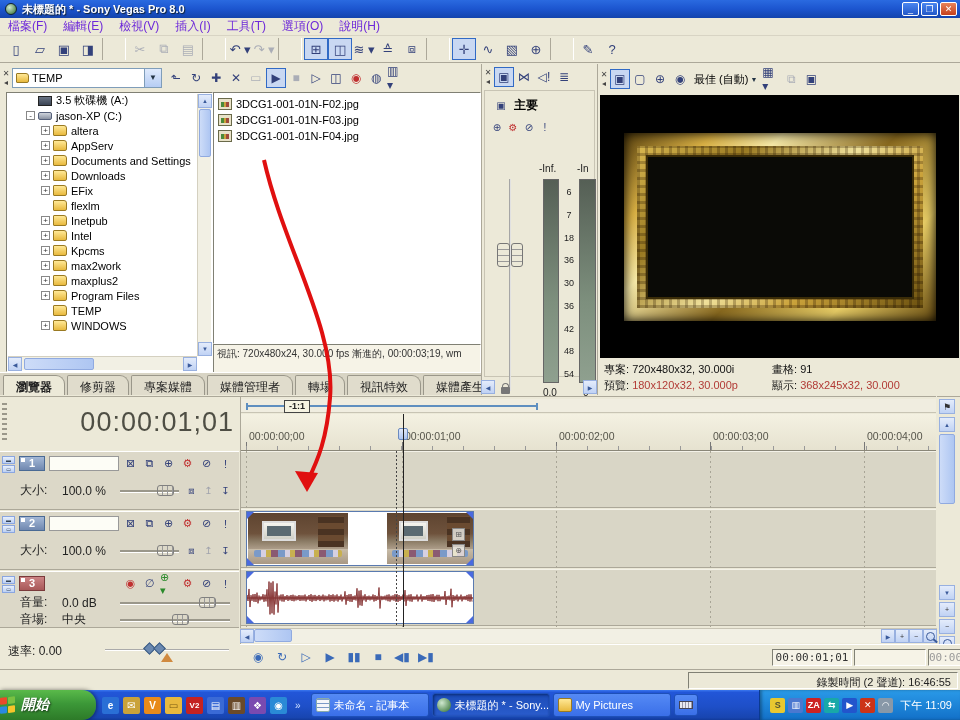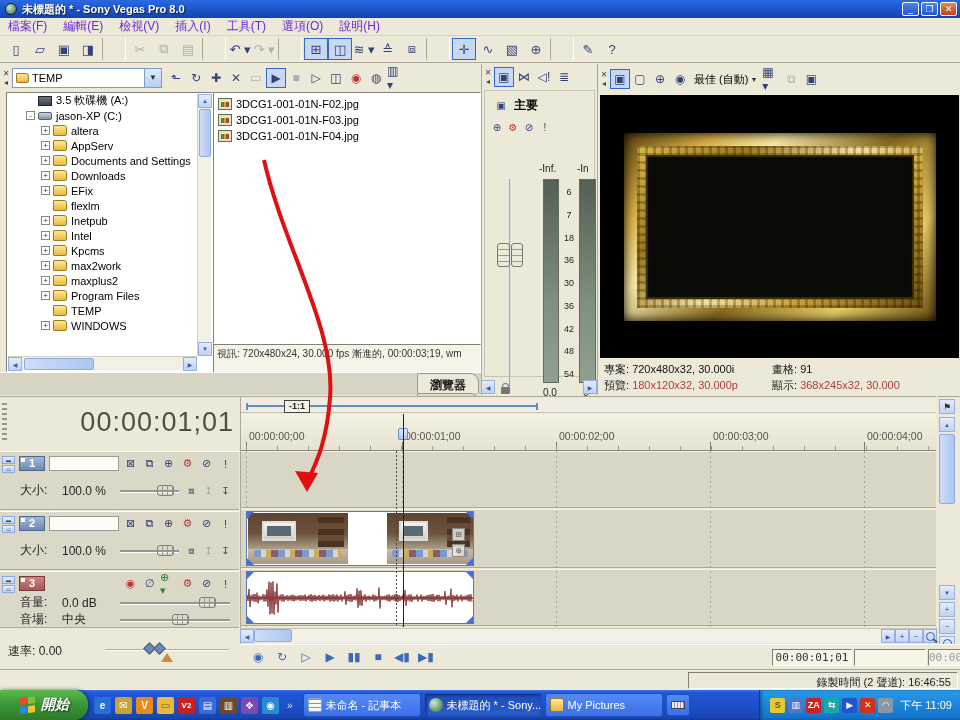--- a/index.html
+++ b/index.html
@@ -55,21 +55,21 @@
   #filelist{left:213px;top:92px;width:268px;height:252px;background:#fff;border:1px solid;border-color:#808074 #fff #fff #808074;padding-top:3px;}
   .frow{height:16px;display:flex;align-items:center;font-size:11px;padding-left:4px;white-space:nowrap;}
   .ficon{width:14px;height:12px;margin-right:4px;flex:0 0 14px;}
   .ficon.c-jpg{background:#e8e2c8;border:1px solid #6a6a4a;position:relative;}
   .ficon.c-jpg::after{content:"";position:absolute;left:2px;top:3px;right:2px;height:5px;background:linear-gradient(90deg,#4a8a3a 33%,#caa23a 33% 66%,#a04a3a 66%);}
   .ficon.c-wmv{background:transparent;position:relative;}
   .ficon.c-wmv::after{content:"";position:absolute;left:2px;top:1px;border-left:9px solid #2a5adc;border-top:5px solid transparent;border-bottom:5px solid transparent;}
   .fname.c-sel{background:#316ac5;color:#fff;outline:1px dotted #889;}
   #filestatus{left:213px;top:344px;width:268px;height:32px;border:1px solid;border-color:#808074 #fff #fff #808074;background:#f6f3e7;font-size:10px;color:#333;padding:2px 3px;white-space:nowrap;overflow:hidden;}
 
-  #tabsrow{left:0;top:372px;width:481px;height:23px;background:#d8d4c4;border-top:1px solid #fff;display:flex;align-items:flex-end;padding-left:3px;flex-direction:column;}
+  #tabsrow{left:0;top:372px;width:481px;height:23px;background:#d8d4c4;border-top:1px solid #fff;display:flex;align-items:flex-end;padding-left:3px;}
   .tab{height:20px;padding:3px 12px 0 12px;font-size:12px;color:#222;background:#e0dccc;border:1px solid #9a978a;border-bottom:none;border-radius:2px 9px 0 0;margin-right:2px;white-space:nowrap;}
   .tab.c-on{background:#ece9d8;font-weight:bold;}
 
   
   #mixer{left:481px;top:64px;width:116px;height:331px;border-left:1px solid #aca899;background:#ece9d8;}
   #mixtoolbar{position:absolute;left:0;top:0;width:116px;height:25px;display:flex;align-items:center;}
   .mixbody{position:absolute;left:2px;top:26px;right:2px;bottom:18px;border:1px solid #c8c4b4;background:#ece9d8;}
   .fader-line{position:absolute;left:24px;top:88px;width:2px;height:212px;background:linear-gradient(90deg,#888,#fff);}
   .fader-thumb{position:absolute;left:12px;top:152px;width:26px;height:24px;display:flex;gap:1px;}
   .fader-thumb span{flex:1;background:linear-gradient(180deg,#fafaf4,#c6c6ba);border:1px solid #777;border-radius:3px;background-image:repeating-linear-gradient(180deg,transparent 0 5px,#999 5px 6px);}
@@ -160,21 +160,21 @@
   
   #hscroll{left:240px;top:628px;width:697px;height:15px;display:flex;background:#f2f0e4;border-top:1px solid #c8c4b4;}
   #transport{left:240px;top:644px;width:720px;height:25px;background:#ece9d8;border-top:1px solid #fff;display:flex;align-items:center;padding-left:6px;}
   #transport .ico{width:24px;height:20px;font-size:12px;color:#3a6ab8;}
   .tcbox{height:17px;border:1px solid;border-color:#808074 #fff #fff #808074;background:#f6f3e7;font-size:11px;color:#333;text-align:center;line-height:15px;}
   #statusrow{left:0;top:669px;width:960px;height:21px;background:#ece9d8;border-top:1px solid #aca899;}
   #rectime{position:absolute;right:2px;top:2px;width:270px;height:17px;border:1px solid;border-color:#808074 #fff #fff #808074;background:#ece9d8;font-size:11px;color:#222;text-align:right;padding:2px 6px 0 0;}
 
   
   #taskbar{left:0;top:690px;width:960px;height:30px;background:linear-gradient(180deg,#3a77ef 0%,#2256d8 8%,#1e4fc8 55%,#1845b0 92%,#123a9a 100%);display:flex;align-items:center;z-index:40;}
-  #startbtn{width:88px;height:30px;background:linear-gradient(180deg,#5aba4a 0%,#3c9838 45%,#2d7a28 100%);border-radius:0 14px 14px 0;display:flex;align-items:center;padding-left:20px;box-shadow:1px 0 4px rgba(0,0,0,.5);}
+  #startbtn{width:96px;height:30px;background:linear-gradient(180deg,#5aba4a 0%,#3c9838 45%,#2d7a28 100%);border-radius:0 14px 14px 0;display:flex;align-items:center;padding-left:0;box-shadow:1px 0 4px rgba(0,0,0,.5);}
   #startbtn .flag{width:16px;height:16px;display:grid;grid-template-columns:7px 7px;grid-gap:1px;transform:skewY(-6deg);margin-right:5px;}
   #startbtn .flag i{height:7px;border-radius:1px;}
   #startbtn .f1{background:#e84a2a;} #startbtn .f2{background:#7ac142;} #startbtn .f3{background:#2a8ae0;} #startbtn .f4{background:#f6c52a;}
   #startbtn .lbl{color:#fff;font-size:14px;font-weight:bold;font-style:italic;text-shadow:1px 1px 2px #1a3a1a;}
   #quicklaunch{display:flex;align-items:center;gap:4px;padding:0 6px;}
   .ql{width:17px;height:17px;border-radius:2px;font-size:10px;font-weight:bold;color:#fff;display:flex;align-items:center;justify-content:center;}
   .chev{color:#cfe0ff;font-size:10px;padding:0 2px;}
   .winbtn{width:118px;height:24px;margin-right:3px;border-radius:3px;background:linear-gradient(180deg,#558af5,#3a6fe8);border:1px solid #1e50b8;display:flex;align-items:center;color:#fff;font-size:11px;padding:0 4px;white-space:nowrap;overflow:hidden;}
   .winbtn.c-on{background:linear-gradient(180deg,#1c4cb8,#2a5ccc);box-shadow:inset 1px 1px 3px #0a2a70;}
   .wicon{width:14px;height:14px;margin-right:4px;flex:0 0 14px;border-radius:2px;}

